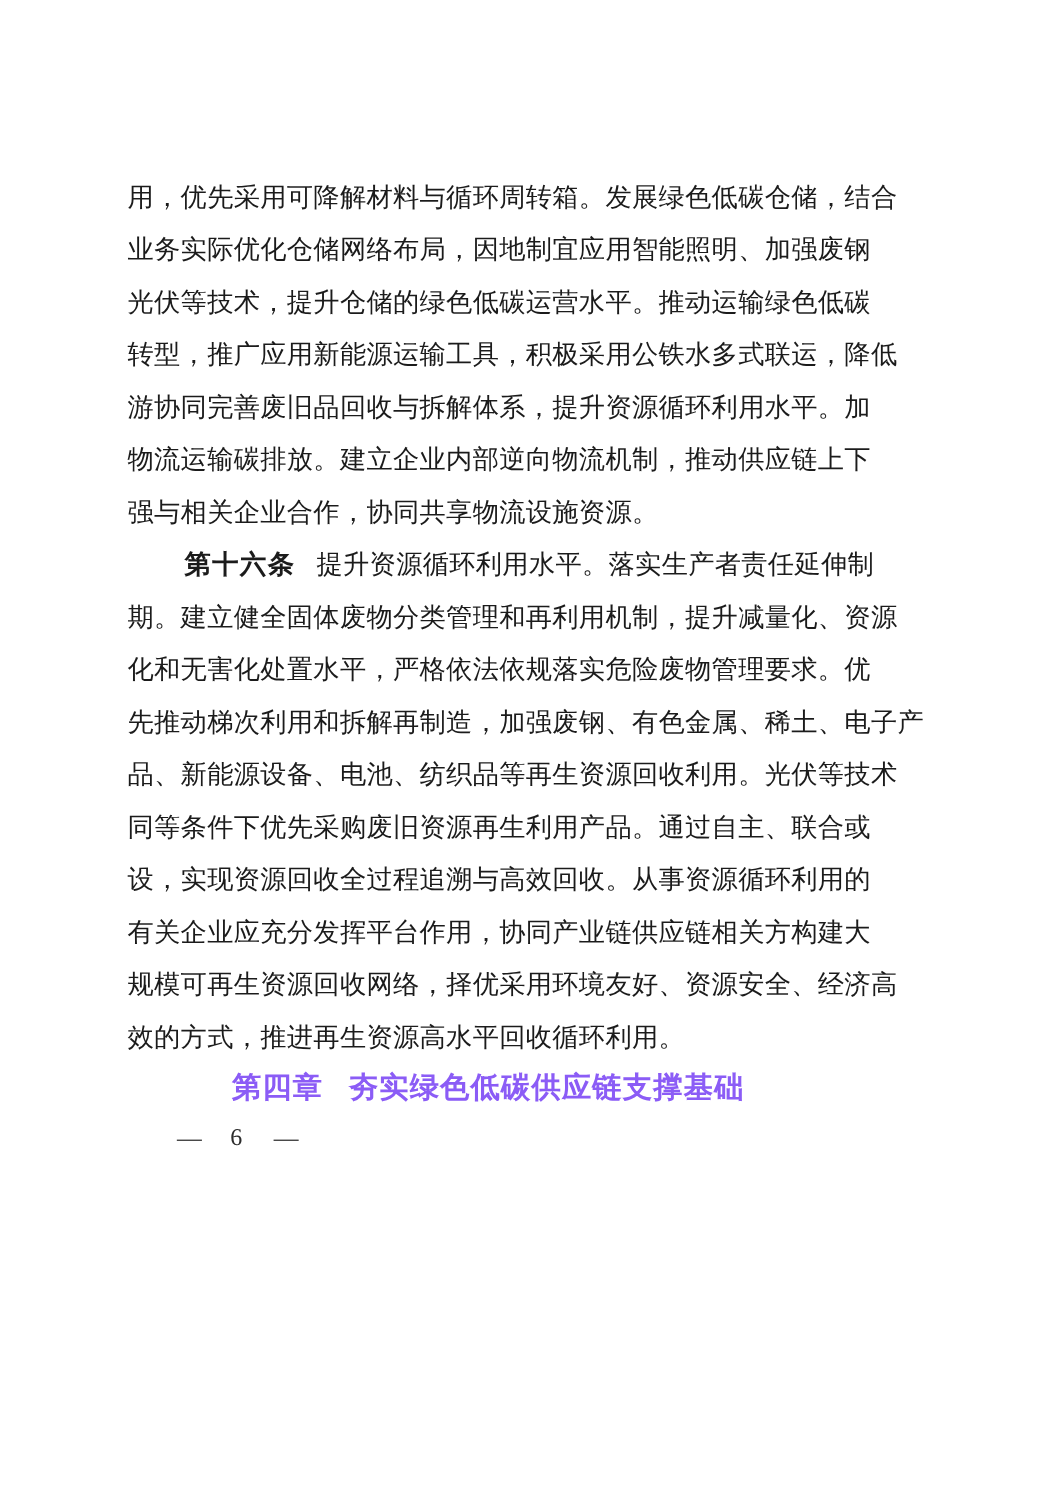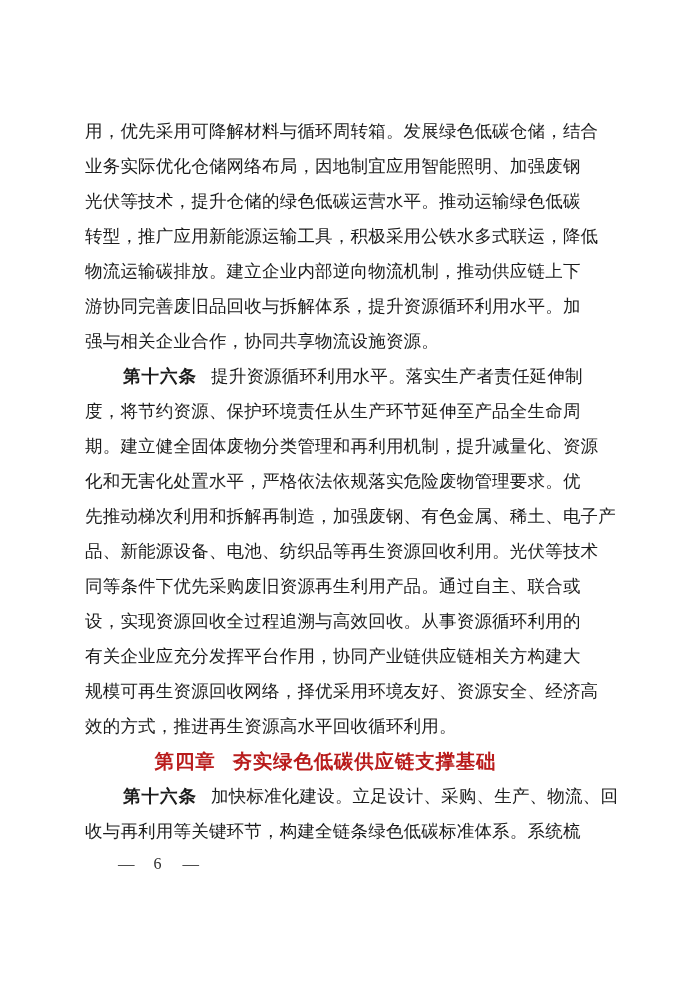--- a/index.html
+++ b/index.html
@@ -42,26 +42,26 @@
   }
   .lead {
     font-weight: bold;
     font-family: "Liberation Sans", "DejaVu Sans", sans-serif;
     margin-right: 14px;
     letter-spacing: 1px;
   }
   .chapter-heading {
     font-size: 19.5px;
     font-weight: bold;
-    font-family: Liberation Sans, sans-serif;
+    font-family: Liberation Mono, monospace;
     line-height: 35px;
     height: 35px;
     text-align: center;
     letter-spacing: 0.8px;
-    color: #b91c1c;
+    color: #8b5cf6;
   }
   .chapter-heading .chapter-number {
     margin-right: 17px;
   }
   .page-footer {
     margin-top: 4px;
     padding-left: 33px;
     font-size: 16.5px;
     line-height: 22px;
     color: #2c2c2c;
@@ -79,51 +79,44 @@
 </head>
 <body>
 
 <div class="page">
 
   <div>
     <div class="ln">用，优先采用可降解材料与循环周转箱。发展绿色低碳仓储，结合</div>
     <div class="ln">业务实际优化仓储网络布局，因地制宜应用智能照明、加强废钢</div>
     <div class="ln">光伏等技术，提升仓储的绿色低碳运营水平。推动运输绿色低碳</div>
     <div class="ln">转型，推广应用新能源运输工具，积极采用公铁水多式联运，降低</div>
+    <div class="ln">游协同完善废旧品回收与拆解体系，提升资源循环利用水平。加</div>
     <div class="ln">物流运输碳排放。建立企业内部逆向物流机制，推动供应链上下</div>
-    <div class="ln">游协同完善废旧品回收与拆解体系，提升资源循环利用水平。加</div>
     <div class="ln last">强与相关企业合作，协同共享物流设施资源。</div>
   </div>
 
   <div>
     <div class="ln indent">
       <span class="lead">第十六条</span><span>提升资源循环利用水平。落实生产者责任延伸制</span>
     </div>
-    <div class="ln">度，将节约资源、保护环境责任从生产环节延伸至产品全生命周</div>
     <div class="ln">期。建立健全固体废物分类管理和再利用机制，提升减量化、资源</div>
     <div class="ln">化和无害化处置水平，严格依法依规落实危险废物管理要求。优</div>
     <div class="ln">先推动梯次利用和拆解再制造，加强废钢、有色金属、稀土、电子产</div>
     <div class="ln">品、新能源设备、电池、纺织品等再生资源回收利用。光伏等技术</div>
     <div class="ln">同等条件下优先采购废旧资源再生利用产品。通过自主、联合或</div>
     <div class="ln">设，实现资源回收全过程追溯与高效回收。从事资源循环利用的</div>
     <div class="ln">有关企业应充分发挥平台作用，协同产业链供应链相关方构建大</div>
     <div class="ln">规模可再生资源回收网络，择优采用环境友好、资源安全、经济高</div>
     <div class="ln last">效的方式，推进再生资源高水平回收循环利用。</div>
   </div>
 
   <div class="chapter-heading">
     <span class="chapter-number">第四章</span><span>夯实绿色低碳供应链支撑基础</span>
   </div>
 
-  <div>
-    <div class="ln indent">
-      <span class="lead">第十六条</span><span>加快标准化建设。立足设计、采购、生产、物流、回</span>
-    </div>
-    <div class="ln">收与再利用等关键环节，构建全链条绿色低碳标准体系。系统梳</div>
-  </div>
 
   <div class="page-footer">
     <span class="dash">—</span>
     <span class="page-number">6</span>
     <span class="dash">—</span>
   </div>
 
 </div>
 
 </body></html>

